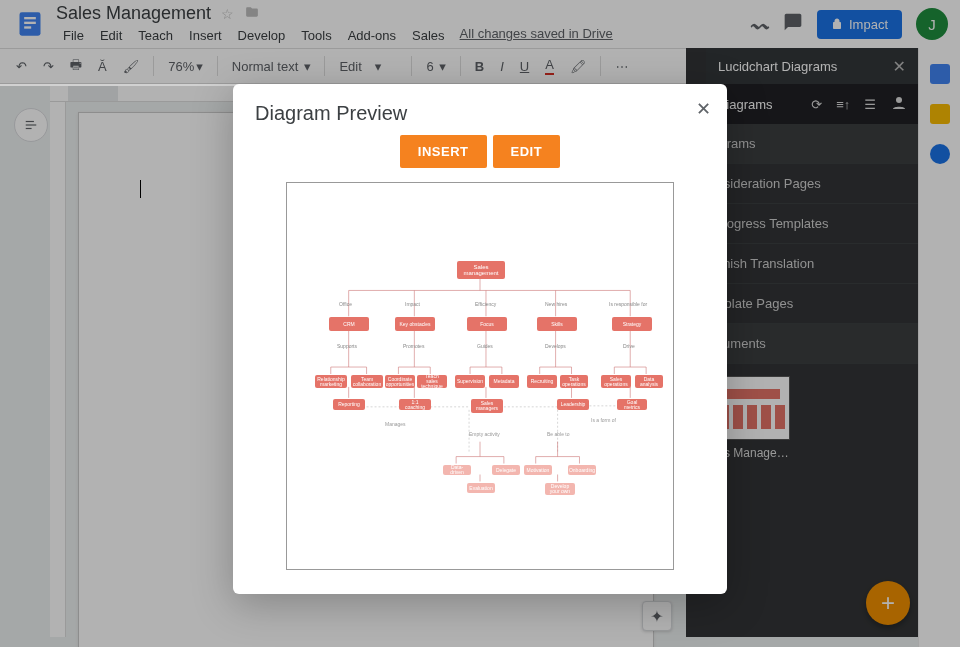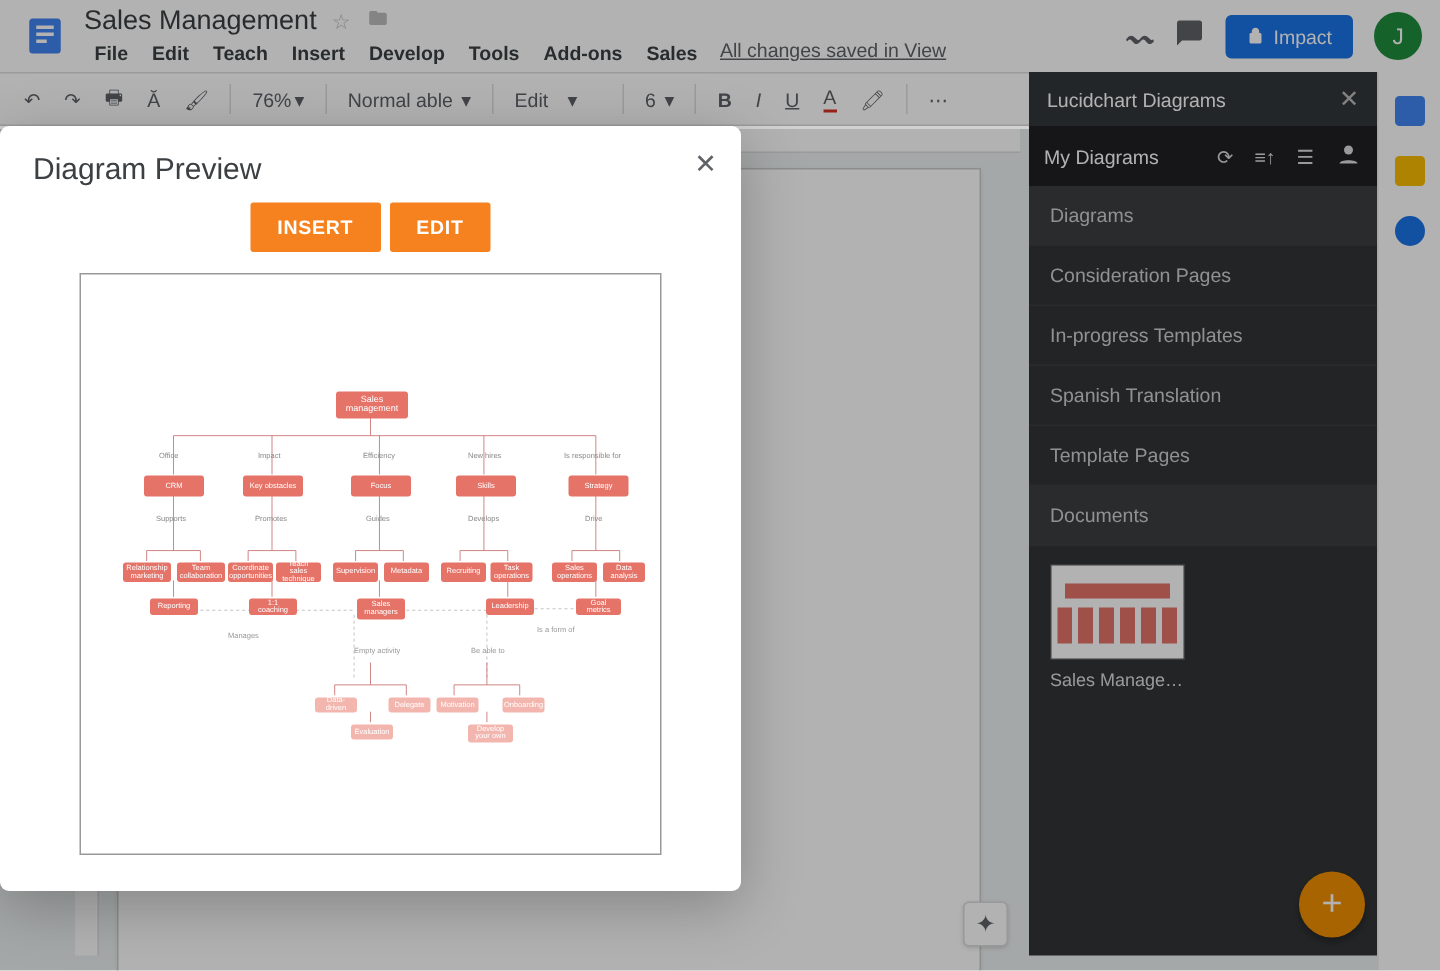--- a/index.html
+++ b/index.html
@@ -10,21 +10,21 @@
   
   .header { height: 48px; display: flex; align-items: center; padding: 0 12px; background:#fff; position:relative; }
   .doc-icon { width:36px; height:48px; display:flex; align-items:center; justify-content:center; margin-right:8px;}
   .doc-icon svg { width:28px; height:36px; }
   .title-block { flex:1; }
   .doc-title { font-size:18px; color:#5f6368; display:flex; align-items:center; gap:10px;}
   .doc-title-text { color:#3c4043; font-weight:400;}
   .star-icon { color:#bdbdbd; font-size:14px; }
   .folder-icon { color:#bdbdbd; }
   .menu-bar { display:flex; gap:2px; font-size:13px; color:#3c4043; margin-top:2px;}
-  .menu-item { padding:2px 7px; cursor:pointer; border-radius:3px;font-weight:bold;}
+  .menu-item { padding:2px 7px; cursor:pointer; border-radius:3px;}
   .save-status { color:#5f6368; text-decoration:underline; margin-left:6px; font-size:13px;}
   .header-right { display:flex; align-items:center; gap:14px; }
   .trend-icon, .comment-icon { color:#5f6368; font-size:18px;}
   .share-btn { background:#1a73e8; color:#fff; border:none; border-radius:4px; padding:7px 14px; font-size:13px; display:flex; align-items:center; gap:6px; font-weight:500;}
   .avatar { width:32px; height:32px; border-radius:50%; background:#1e8e3e; color:#fff; display:flex; align-items:center; justify-content:center; font-size:15px; font-weight:500;}
 
   
   .toolbar { height:36px; border-top:1px solid #e0e0e0; border-bottom:1px solid #e0e0e0; display:flex; align-items:center; padding:0 10px; gap:4px; font-size:13px; color:#5f6368; background:#fff;}
   .tb-btn { padding:4px 6px; border-radius:3px; cursor:pointer; display:flex; align-items:center; gap:2px;}
   .tb-sep { width:1px; height:20px; background:#e0e0e0; margin:0 4px;}
@@ -36,41 +36,41 @@
   .ruler { position:absolute; top:0; left:50px; right:280px; height:16px; background:#fff; border-bottom:1px solid #ddd;}
   .ruler::before { content:""; position:absolute; left:18px; width:50px; height:100%; background:#e8eaed;}
   .v-ruler { position:absolute; top:16px; left:50px; width:16px; bottom:10px; background:#fff; border-right:1px solid #ddd;}
   .outline-btn { position:absolute; left:14px; top:108px; width:34px; height:34px; border:1px solid #dadce0; border-radius:50%; background:#fff; display:flex; align-items:center; justify-content:center;}
   .page { position:absolute; left:78px; top:26px; width:576px; height:780px; background:#fff; border:1px solid #ccc; box-shadow:0 1px 3px rgba(0,0,0,0.08);}
   .cursor-blink { position:absolute; left:140px; top:180px; width:1px; height:18px; background:#000;}
   .explore-btn { position:absolute; right:288px; bottom:16px; width:30px; height:30px; background:#fff; border:1px solid #dadce0; border-radius:4px; box-shadow:0 1px 3px rgba(0,0,0,.15); display:flex; align-items:center; justify-content:center; color:#5f6368;}
 
   
   .sidebar { position:absolute; top:48px; right:42px; bottom:10px; width:232px; background:#333537; color:#fff; font-size:13px;}
-  .sidebar-head { height:36px; display:flex; align-items:center; padding:0 12px; background:#33373a; justify-content:space-between;}
+  .sidebar-head { height:36px; display:flex; align-items:center; padding:0 12px; background:#33373a; justify-content:space-between;margin-left:20px;}
   .sidebar-close { color:#bbb; font-size:16px;}
   .sidebar-bar { height:40px; display:flex; align-items:center; justify-content:space-between; padding:0 10px; background:#202124;}
   .sidebar-bar-right { display:flex; gap:14px; align-items:center; color:#ddd;}
   .sidebar-item { padding:12px 14px; border-bottom:1px solid #3c3f41; color:#d0d0d0;}
   .thumb { margin:12px 14px; width:90px;}
   .thumb-img { height:64px; background:#fff; border:1px solid #555; position:relative;}
   .thumb-img::before { content:""; position:absolute; left:10%; right:10%; top:20%; height:10px; background:#e57368;}
   .thumb-img::after { content:""; position:absolute; left:5%; right:5%; top:45%; height:24px; background:repeating-linear-gradient(90deg,#e57368 0 10px,#fff 10px 14px);}
   .thumb-label { font-size:12px; color:#ddd; margin-top:6px; white-space:nowrap; overflow:hidden; text-overflow:ellipsis;}
   .fab { position:absolute; right:8px; bottom:12px; width:44px; height:44px; border-radius:50%; background:#f29100; color:#fff; display:flex; align-items:center; justify-content:center; font-size:24px; box-shadow:0 3px 6px rgba(0,0,0,.3);}
 
   
   .right-rail { position:absolute; top:48px; right:0; width:42px; bottom:0; background:#fff; border-left:1px solid #eee; display:flex; flex-direction:column; align-items:center; padding-top:16px; gap:20px;}
   .rail-icon { width:20px; height:20px; border-radius:3px;}
   .rail-cal { background:#4285f4;}
   .rail-keep { background:#fbbc04;}
   .rail-tasks { background:#1a73e8; border-radius:50%;}
 
   
-  .modal-back { position:absolute; inset:0; background:rgba(0,0,0,0.18); display:flex; align-items:flex-start; padding-top:84px;}
+  .modal-back { position:absolute; inset:0; background:rgba(0,0,0,0.18); display:flex; align-items:flex-start; justify-content:center; padding-top:84px;}
   .modal { width:494px; background:#fff; border-radius:6px; box-shadow:0 10px 40px rgba(0,0,0,0.25); padding:18px 22px 24px; position:relative;}
   .modal-title { font-size:20px; color:#3c4043; font-weight:400;}
   .modal-close { position:absolute; top:14px; right:16px; font-size:18px; color:#5f6368; cursor:pointer;}
   .modal-btns { display:flex; justify-content:center; gap:6px; margin-top:10px;}
   .btn-orange { background:#f5821f; color:#fff; border:none; padding:9px 18px; font-size:13px; font-weight:700; letter-spacing:.5px; border-radius:2px; cursor:pointer;}
   .cursor-hand { position:absolute; left:50%; top:148px; transform:translateX(-46px); font-size:14px; color:#000; pointer-events:none;}
   .preview { margin:14px auto 0; width:388px; height:388px; border:1px solid #999; position:relative; background:#fff; overflow:hidden;}
 
   
   .diagram { position:absolute; left:0; top:0; width:100%; height:100%; }
@@ -105,21 +105,21 @@
       </div>
       <div class="menu-bar">
         <span class="menu-item">File</span>
         <span class="menu-item">Edit</span>
         <span class="menu-item">Teach</span>
         <span class="menu-item">Insert</span>
         <span class="menu-item">Develop</span>
         <span class="menu-item">Tools</span>
         <span class="menu-item">Add-ons</span>
         <span class="menu-item">Sales</span>
-        <span class="save-status">All changes saved in View</span>
+        <span class="save-status">All changes saved in Drive</span>
       </div>
     </div>
     <div class="header-right">
       <span class="trend-icon">〰</span>
       <span class="comment-icon"><svg width="20" height="20" viewBox="0 0 24 24" fill="#5f6368">
             <path d="M20 2H4c-1.1 0-2 .9-2 2v18l4-4h14c1.1 0 2-.9 2-2V4c0-1.1-.9-2-2-2z"></path>
           </svg></span>
       <button class="share-btn">
         <svg width="12" height="12" viewBox="0 0 24 24" fill="#fff">
             <path d="M18 8h-1V6c0-2.76-2.24-5-5-5S7 3.24 7 6v2H6c-1.1 0-2 .9-2 2v10c0 1.1.9 2 2 2h12c1.1 0 2-.9 2-2V10c0-1.1-.9-2-2-2z"></path>
@@ -132,21 +132,21 @@
 
   <div class="toolbar">
     <span class="tb-btn">↶</span>
     <span class="tb-btn">↷</span>
     <span class="tb-btn">🖶</span>
     <span class="tb-btn">Ă</span>
     <span class="tb-btn">🖌</span>
     <span class="tb-sep"></span>
     <span class="tb-btn"><span>76%</span> ▾</span>
     <span class="tb-sep"></span>
-    <span class="tb-btn" style="min-width:90px"><span>Normal able</span> &nbsp;▾</span>
+    <span class="tb-btn" style="min-width:90px"><span>Normal text</span> &nbsp;▾</span>
     <span class="tb-sep"></span>
     <span class="tb-btn" style="min-width:70px"><span>Edit</span> &nbsp;&nbsp;&nbsp;▾</span>
     <span class="tb-sep"></span>
     <span class="tb-btn"><span>6</span> &nbsp;▾</span>
     <span class="tb-sep"></span>
     <span class="tb-btn">
         <b>B</b>
       </span>
     <span class="tb-btn">
         <i>I</i>

